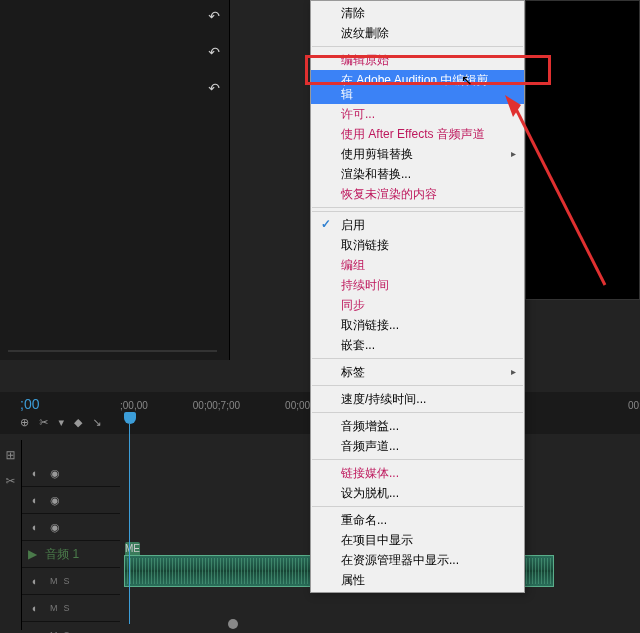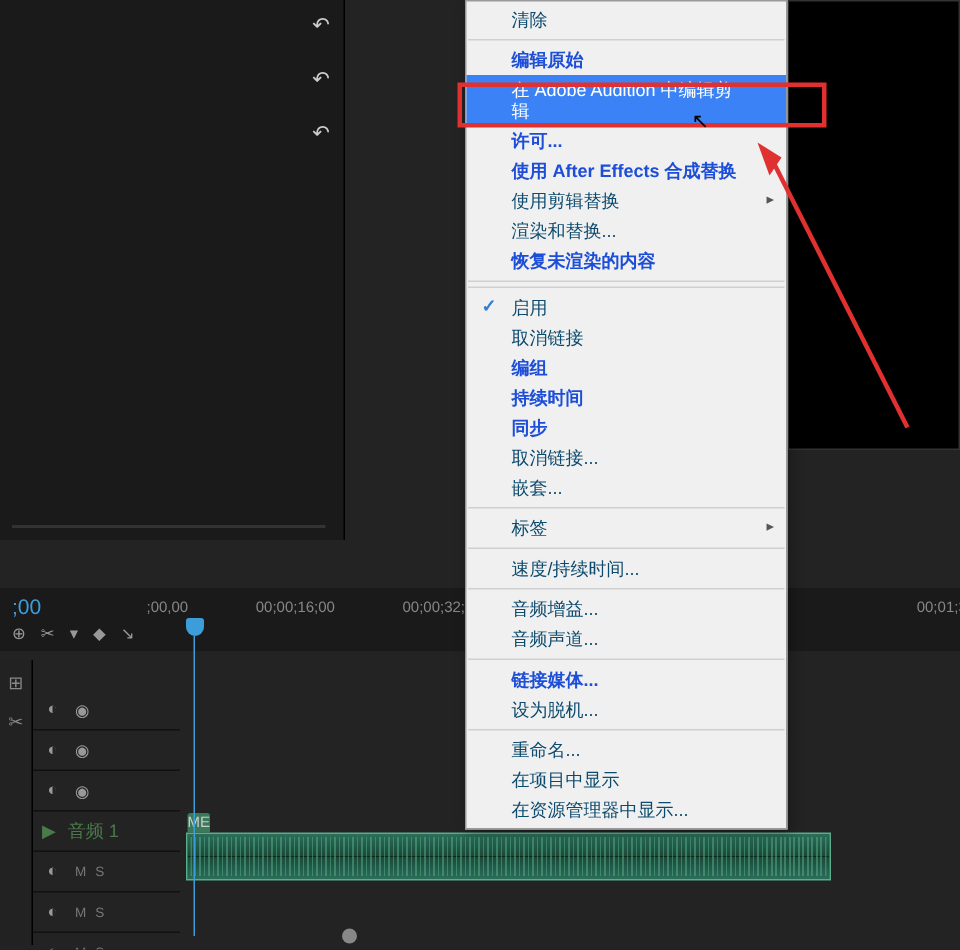--- a/index.html
+++ b/index.html
@@ -10,21 +10,21 @@
     .undo-btn { width: 22px; height: 16px; display: flex; align-items: center; justify-content: center; font-size: 14px; color: #ccc; cursor: pointer; }
     
     .slider-track { position: absolute; bottom: 8px; left: 8px; right: 12px; height: 2px; background: #333; }
     .slider-handle { position: absolute; bottom: 4px; left: 228px; width: 10px; height: 10px; background: #888; border-radius: 50%; }
     
     .preview-panel { position: absolute; top: 0; left: 525px; width: 115px; height: 300px; background: #000; border: 1px solid #333; }
     
     .arrow-red { position: absolute; top: 95px; left: 495px; width: 120px; height: 200px; pointer-events: none; z-index: 20; }
     
     .timeline-header { position: absolute; top: 392px; left: 0; right: 0; height: 42px; background: #1a1a1a; display: flex; align-items: flex-start; }
-    .timeline-left { width: 120px; padding: 4px 8px; }
+    .timeline-left { width: 120px; padding: 4px 20px; }
     .playhead-time { color: #3c9dd8; font-size: 14px; font-weight: 300; }
     .timeline-icons { display: flex; gap: 10px; margin-top: 4px; align-items: center; }
     .timeline-icons span { color: #999; font-size: 11px; }
     .timeline-ruler { flex: 1; display: flex; gap: 45px; padding-top: 8px; color: #888; font-size: 10px; }
     .timeline-ruler span { white-space: nowrap; }
     .playhead-marker { position: absolute; top: 412px; left: 124px; width: 12px; height: 12px; background: #3c9dd8; border-radius: 2px 2px 6px 6px; z-index: 5; }
     .playhead-line { position: absolute; top: 424px; left: 129px; width: 1px; height: 200px; background: #3c9dd8; z-index: 5; }
     
     .tool-col { position: absolute; top: 440px; left: 0; width: 22px; height: 190px; background: #222; border-right: 1px solid #000; display: flex; flex-direction: column; align-items: center; padding-top: 8px; gap: 12px; }
     .tool-col span { color: #888; font-size: 12px; }
@@ -34,22 +34,22 @@
     .track-row .eye { width: 14px; text-align: center; }
     .track-row.label { color: #4a7a4a; font-size: 12px; }
     .mute-solo { display: flex; gap: 6px; }
     .mute-solo span { font-size: 9px; color: #777; }
     
     .audio-clip { position: absolute; top: 555px; left: 124px; width: 430px; height: 32px; background: linear-gradient(to bottom, #2a6e5a 0%, #1a4a3a 48%, #0a2a1a 50%, #1a4a3a 52%, #2a6e5a 100%); border: 1px solid #5aae8a; }
     .audio-clip-label { position: absolute; top: -14px; left: 0; background: #3a7a5a; color: #ccc; font-size: 10px; padding: 1px 0; border-radius: 2px 2px 0 0; }
     .audio-wave { position: absolute; inset: 2px; opacity: 0.5; background: repeating-linear-gradient(90deg, #5aae8a 0 1px, transparent 1px 3px); }
     
     .context-menu { position: absolute; top: 0; left: 310px; width: 215px; background: #f0f0f0; border: 1px solid #999; box-shadow: 2px 2px 8px rgba(0,0,0,0.3); z-index: 10; font-size: 12px; padding: 2px 0; }
-    .menu-item { padding: 3px 28px 3px 30px; color: #0c4a6e; cursor: default; position: relative; line-height: 14px; }
-    .menu-item.disabled { color: #1d4ed8; font-weight: bold; }
+    .menu-item { padding: 3px 28px 3px 30px; color: #000000; cursor: default; position: relative; line-height: 14px; }
+    .menu-item.disabled { color: #be185d; }
     .menu-item.highlighted { background: #3b82f6; color: #fff; }
     .menu-item.has-sub::after { content: "▸"; position: absolute; right: 8px; top: 3px; font-size: 10px; color: #555; }
     .menu-item.checked::before { content: "✓"; position: absolute; left: 10px; top: 2px; color: #3080d0; font-weight: bold; }
     .menu-sep { height: 1px; background: #d0d0d0; margin: 3px 1px; }
     
     .highlight-box { position: absolute; top: 55px; left: 305px; width: 246px; height: 30px; border: 3px solid #e03030; z-index: 15; pointer-events: none; }
     
     .cursor { position: absolute; top: 72px; left: 461px; z-index: 16; font-size: 14px; color: #000; pointer-events: none; }
   </style>
 </head>
@@ -81,21 +81,21 @@
     <div class="timeline-icons">
       <span>⊕</span>
         <span>✂</span>
         <span>▾</span>
         <span>◆</span>
         <span>↘</span>
     </div>
   </div>
   <div class="timeline-ruler">
     <span>;00,00</span>
-    <span>00;00;16;00</span>
+    <span>00;00;7;00</span>
     <span>00;00;32;00</span>
     <span style="width:200px"></span>
     <span>00;01;36;02</span>
 
   </div>
 </div>
 <div class="playhead-marker"></div>
 <div class="playhead-line"></div>
 
 <div class="tool-col">
@@ -143,25 +143,26 @@
     </div>
 </div>
 
 <div class="audio-clip">
   <div class="audio-clip-label">ME</div>
   <div class="audio-wave"></div>
 </div>
 
 <div class="context-menu">
   <div class="menu-item">清除</div>
+  <div class="menu-item">波纹删除</div>
   <div class="menu-sep"></div>
   <div class="menu-item disabled">编辑原始</div>
   <div class="menu-item highlighted">在 Adobe Audition 中编辑剪辑</div>
   <div class="menu-item disabled">许可...</div>
-  <div class="menu-item disabled">使用 After Effects 合成替换</div>
+  <div class="menu-item disabled">使用 After Effects 音频声道</div>
   <div class="menu-item has-sub">使用剪辑替换</div>
   <div class="menu-item">渲染和替换...</div>
   <div class="menu-item disabled">恢复未渲染的内容</div>
   <div class="menu-sep"></div>
   <div class="menu-sep"></div>
   <div class="menu-item checked">启用</div>
   <div class="menu-item">取消链接</div>
   <div class="menu-item disabled">编组</div>
   <div class="menu-item disabled">持续时间</div>
   <div class="menu-item disabled">同步</div>
@@ -174,14 +175,15 @@
   <div class="menu-sep"></div>
   <div class="menu-item">音频增益...</div>
   <div class="menu-item">音频声道...</div>
   <div class="menu-sep"></div>
   <div class="menu-item disabled">链接媒体...</div>
   <div class="menu-item">设为脱机...</div>
   <div class="menu-sep"></div>
   <div class="menu-item">重命名...</div>
   <div class="menu-item">在项目中显示</div>
   <div class="menu-item">在资源管理器中显示...</div>
+  <div class="menu-item">属性</div>
 
 </div>
 
 </body></html>

